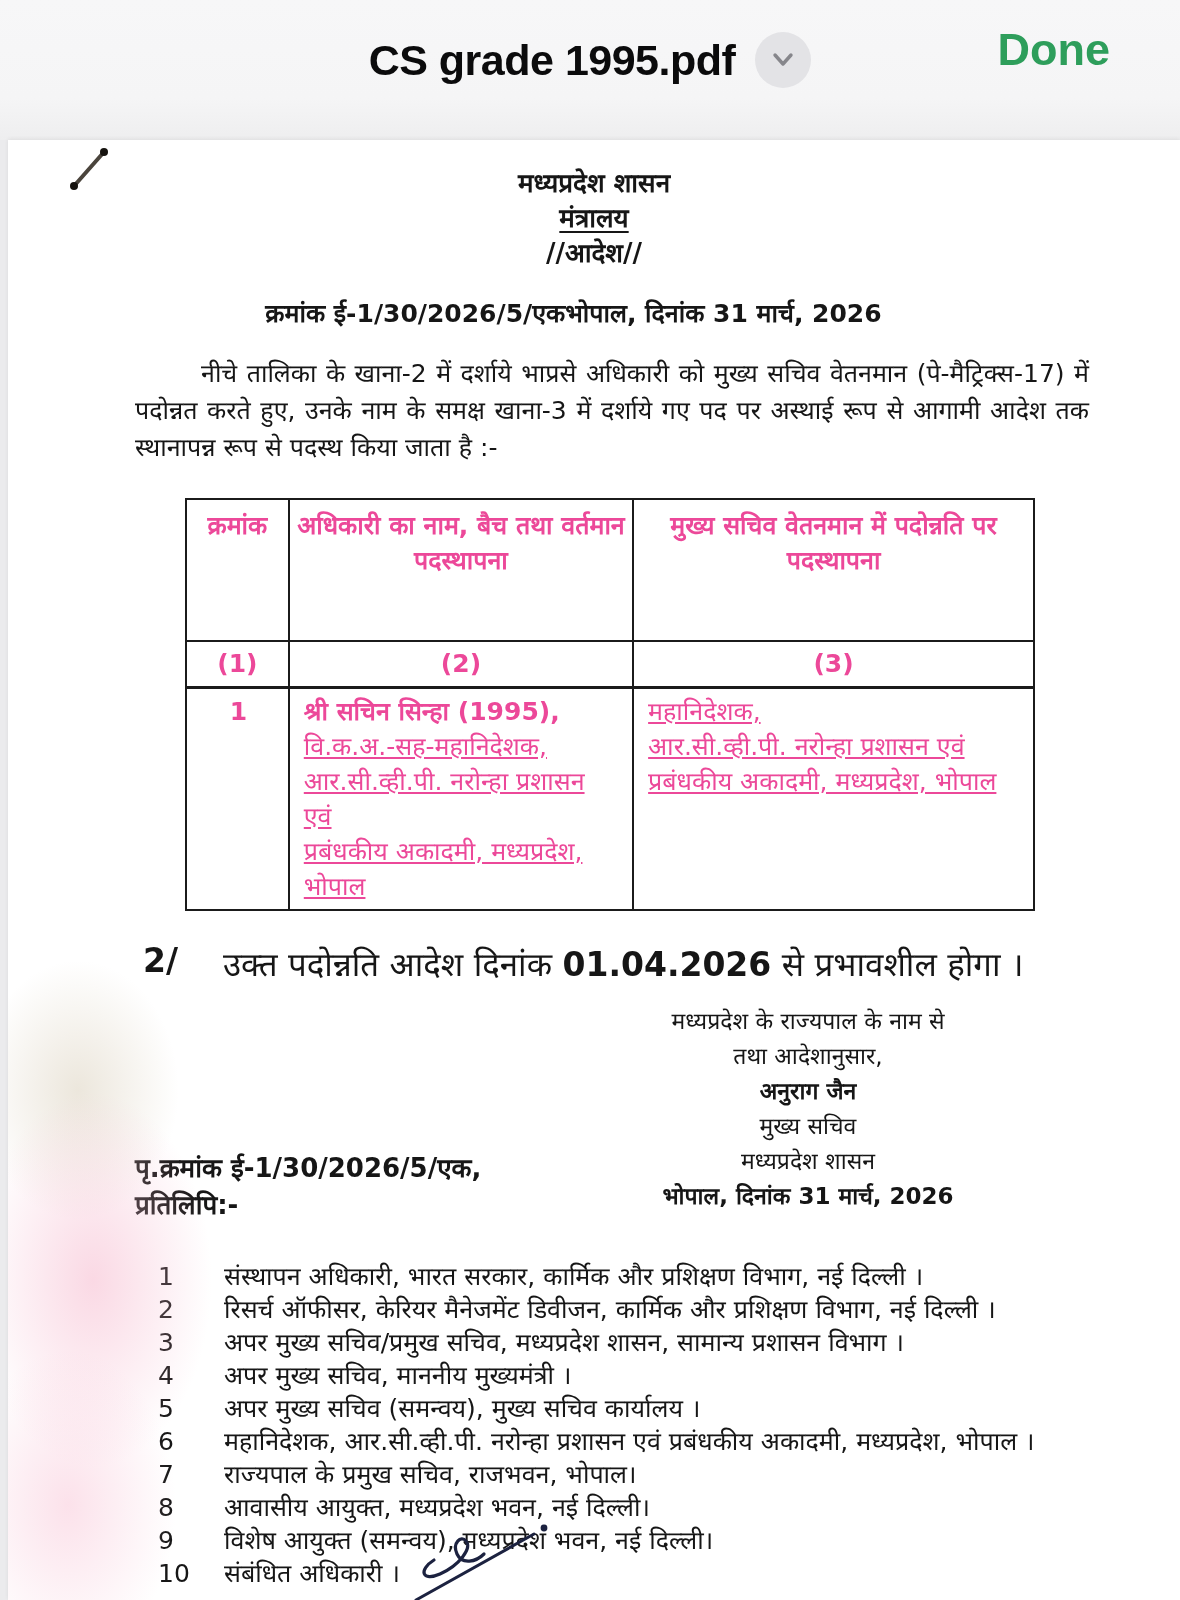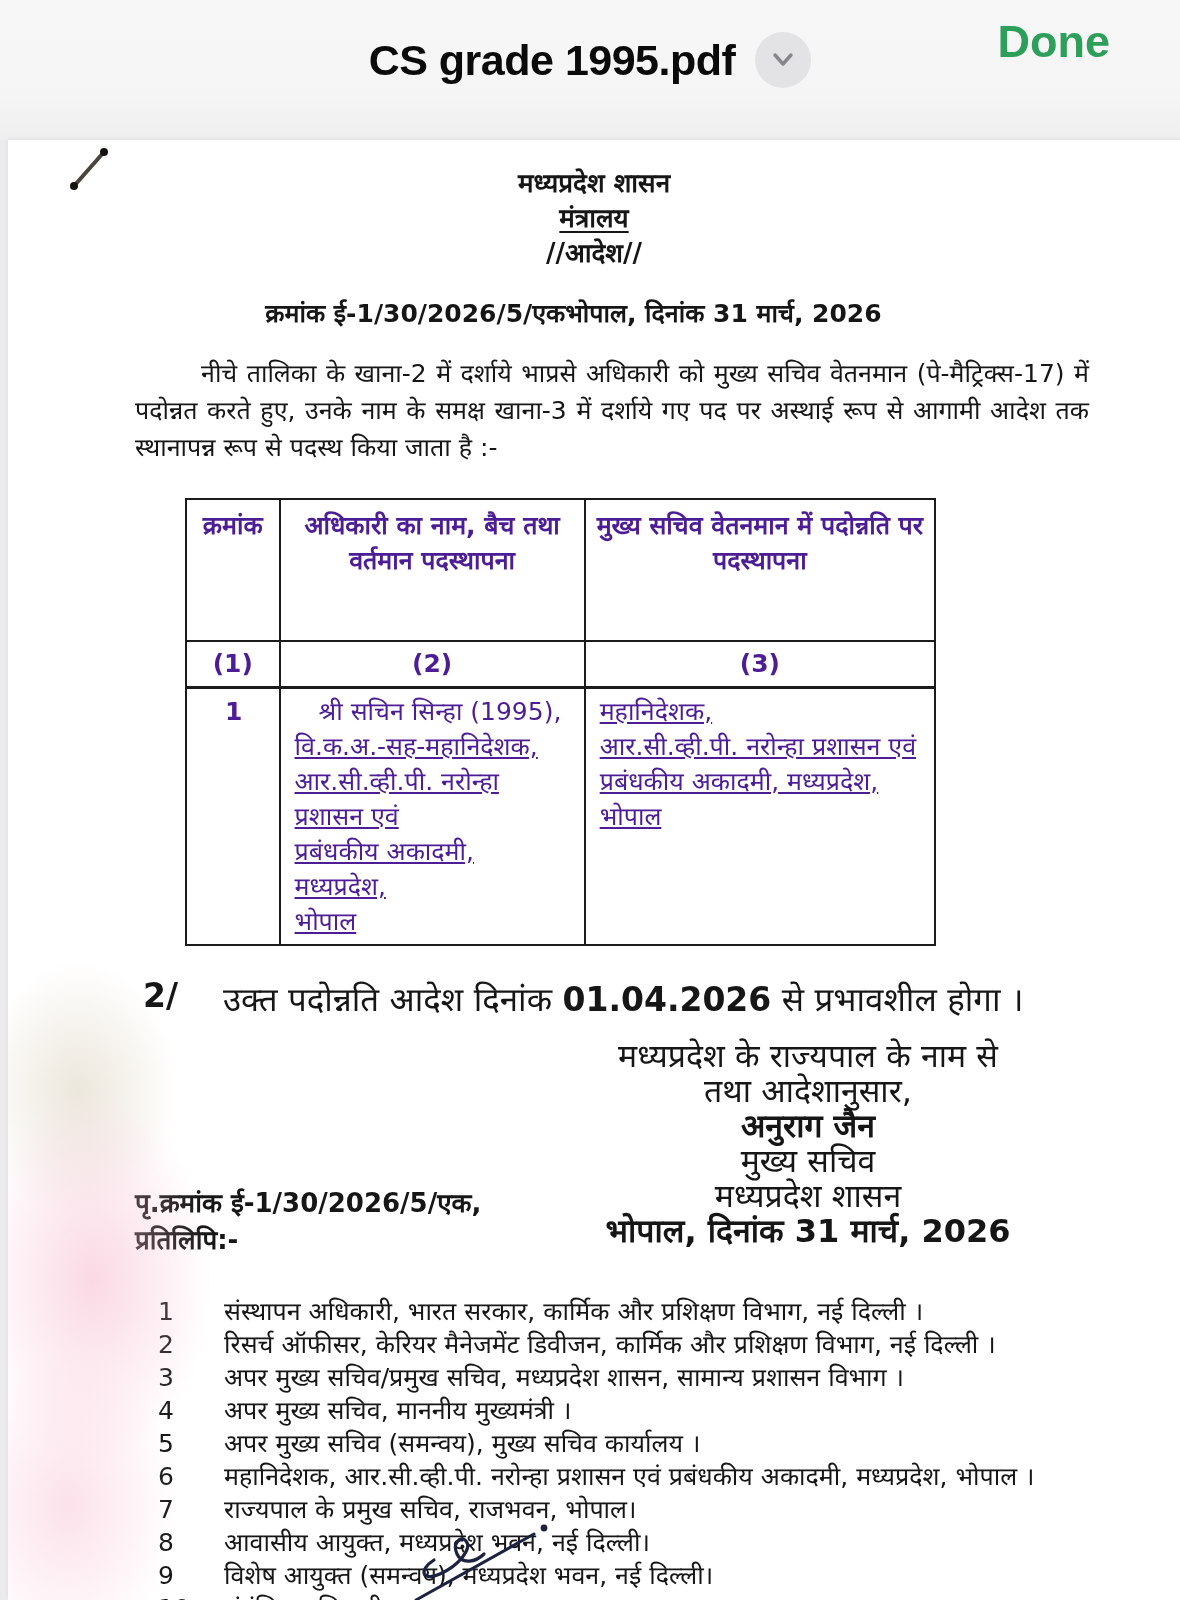--- a/index.html
+++ b/index.html
@@ -25,21 +25,21 @@
   .doc-title {
     font-family:"Liberation Sans", sans-serif;
     font-size:43px; font-weight:700; color:#0b0b0c; letter-spacing:-0.5px;
   }
   .chevron-btn {
     width:56px; height:56px; border-radius:50%; background:#e3e3e6;
     display:flex; align-items:center; justify-content:center;
     border:none; padding:0; cursor:pointer;
   }
   .done-btn {
-    position:absolute; right:70px; top:16px;
+    position:absolute; right:70px; top:24px;
     font-family:"Liberation Sans", sans-serif;
     font-size:45px; font-weight:700;
     background:none; border:none; padding:0; cursor:pointer;
   }
 
   
   .page {
     position:absolute; top:140px; left:8px; width:1172px; height:1460px;
     background:#ffffff; overflow:hidden;
     box-shadow:0 -1px 4px rgba(0,0,0,0.07);
@@ -63,42 +63,42 @@
     margin:24px 168px 0 127px; font-size:25px; font-weight:700;
   }
 
   .para {
     margin:26px 91px 0 127px;
     font-size:25px; line-height:37px; text-align:justify; text-indent:66px;
     white-space:pre-line;
   }
 
   table.order-table {
-    margin:32px 0 0 177px; border-collapse:collapse; width:751px;
-    font-size:25px; color:#4c1d95;
+    margin:32px 0 0 177px; border-collapse:collapse; width:850px;
+    font-size:25px; color:#ec4899;
   }
   .order-table td { border:2px solid #1b1b1b; }
   .hdr-row td { height:142px; vertical-align:top; padding-top:8px;
     text-align:center; font-weight:700; line-height:35px; }
   .num-row td { height:46px; text-align:center; font-weight:700;
     border-bottom:3px solid #1b1b1b; }
   .data-row td { height:188px; vertical-align:top; padding:5px 12px 5px 14px;
     line-height:35px; }
   .data-row .sno { text-align:center; font-weight:700; }
   .cell-lines { white-space:pre-line;text-decoration:underline; }
-  .bold-line { font-weight:400;margin-left:24px; }
+  .bold-line { font-weight:700; }
   .col-sno { width:100px; } .col-name { width:335px; } .col-post { width:390px; }
 
   .clause2 { margin:30px 0 0 135px; display:flex; font-size:33px; }
   .clause2 .cnum { font-weight:700; width:80px; }
   .clause2 b { font-weight:700; }
 
   .sig-block {
     width:440px; margin:18px 152px 0 auto;
-    text-align:center; font-size:32px; line-height:35px;
+    text-align:center; font-size:23px; line-height:35px;
   }
   .sig-name { font-weight:700; }
   .sig-place { font-weight:700; white-space:nowrap; }
 
   .endorse { margin:-64px 0 0 127px; font-size:26px; font-weight:700; line-height:37px; }
 
   .copies { margin:36px 0 0 150px; font-size:25px; }
   .copy-row { display:flex; line-height:33px; }
   .copy-num { width:66px; flex:none; }
   .copy-text { flex:1; padding-right:60px; }

